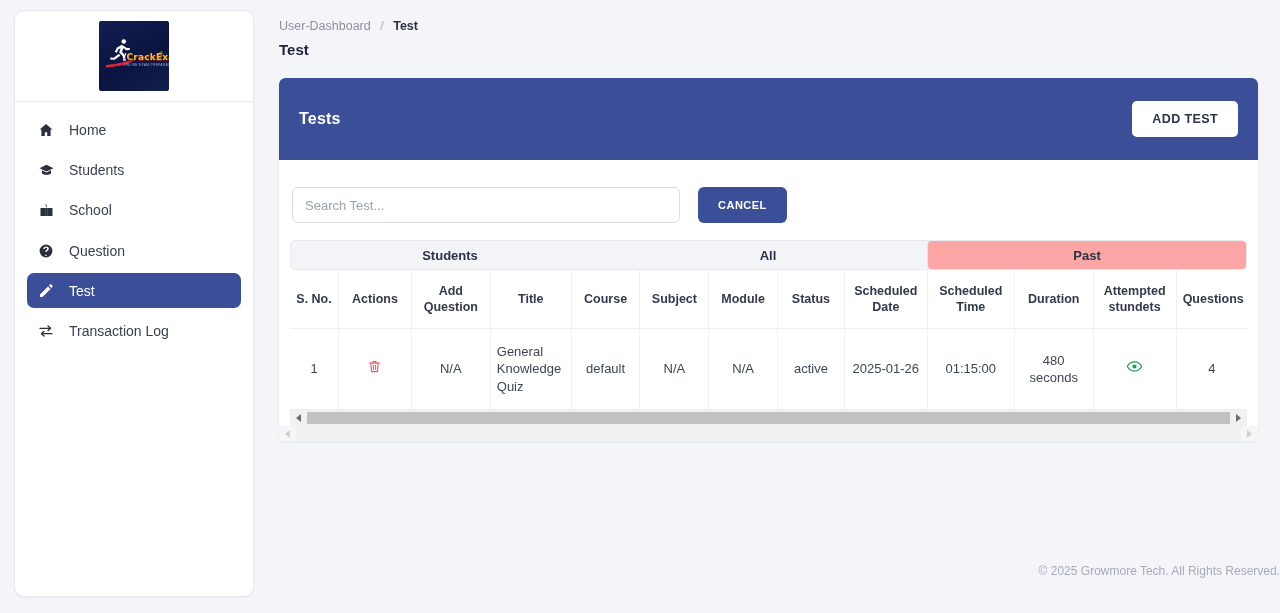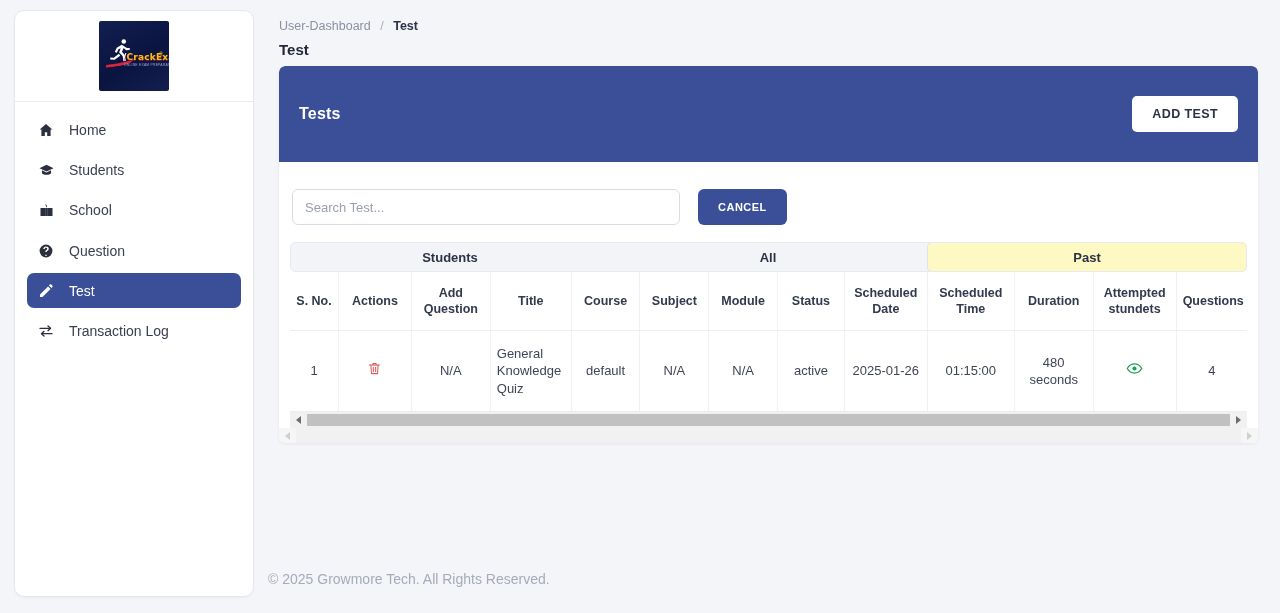--- a/index.html
+++ b/index.html
@@ -144,21 +144,21 @@
     height: 613px;
     position: relative;
     overflow: hidden;
   }
 
   .topbar {
     display: flex;
     align-items: flex-start;
     justify-content: space-between;
     padding: 14px 22px 0 11px;
-    height: 66px;
+    height: 78px;
   }
 
   .crumbs {
     font-size: 12.5px;
     color: #8b90a0;
     line-height: 1;
     padding-top: 6px;
   }
   .crumbs .sep { margin: 0 6px; color: #a9aebc; }
   .crumbs .cur { color: #2c3246; font-weight: bold; }
@@ -230,21 +230,21 @@
   .card {
     background: #ffffff;
     border-radius: 6px;
     box-shadow: 0 1px 3px rgba(16,24,40,.07);
     position: relative;
     overflow: hidden;
   }
 
   .card-header {
     background: #3b4f99;
-    height: 96px;
+    height: 82px;
     display: flex;
     align-items: center;
     justify-content: space-between;
     padding: 0 20px;
     border-radius: 6px 6px 0 0;
   }
   .card-header h2 {
     color: #ffffff;
     font-size: 16px;
     font-weight: bold;
@@ -311,21 +311,21 @@
     display: flex;
     align-items: center;
     justify-content: center;
     font-size: 13px;
     font-weight: bold;
     color: #2c3246;
     cursor: pointer;
     user-select: none;
   }
   .tab.active {
-    background: #fef9c3;
+    background: #fca5a5;
     border: 1px solid #e1e3ea;
     border-radius: 5px;
     margin: -1px -1px -1px 0;
     box-shadow: 0 1px 1px rgba(16,24,40,.04);
   }
 
   
   .table-scroll {
     margin-top: 0;
     overflow: hidden;
@@ -411,23 +411,23 @@
   .hscroll.outer .arrow { background: #f6f6f6; }
 
   .tri-l { width:0;height:0;border-top:4px solid transparent;border-bottom:4px solid transparent;border-right:5px solid #6d6d6d; }
   .tri-r { width:0;height:0;border-top:4px solid transparent;border-bottom:4px solid transparent;border-left:5px solid #6d6d6d; }
   .tri-l.faint { border-right-color:#cfcfcf; }
   .tri-r.faint { border-left-color:#cfcfcf; }
 
   .footer {
     position: absolute;
     left: 0; right: 0;
-    bottom: 26px;
-    text-align: left;
-    font-size: 14px;
+    bottom: 35px;
+    text-align: right;
+    font-size: 12px;
     color: #a6abb9;
   }
 </style>
 </head>
 <body>
 
 <div class="app">
 
   <div class="sidebar-wrap">
     <div class="sidebar">

